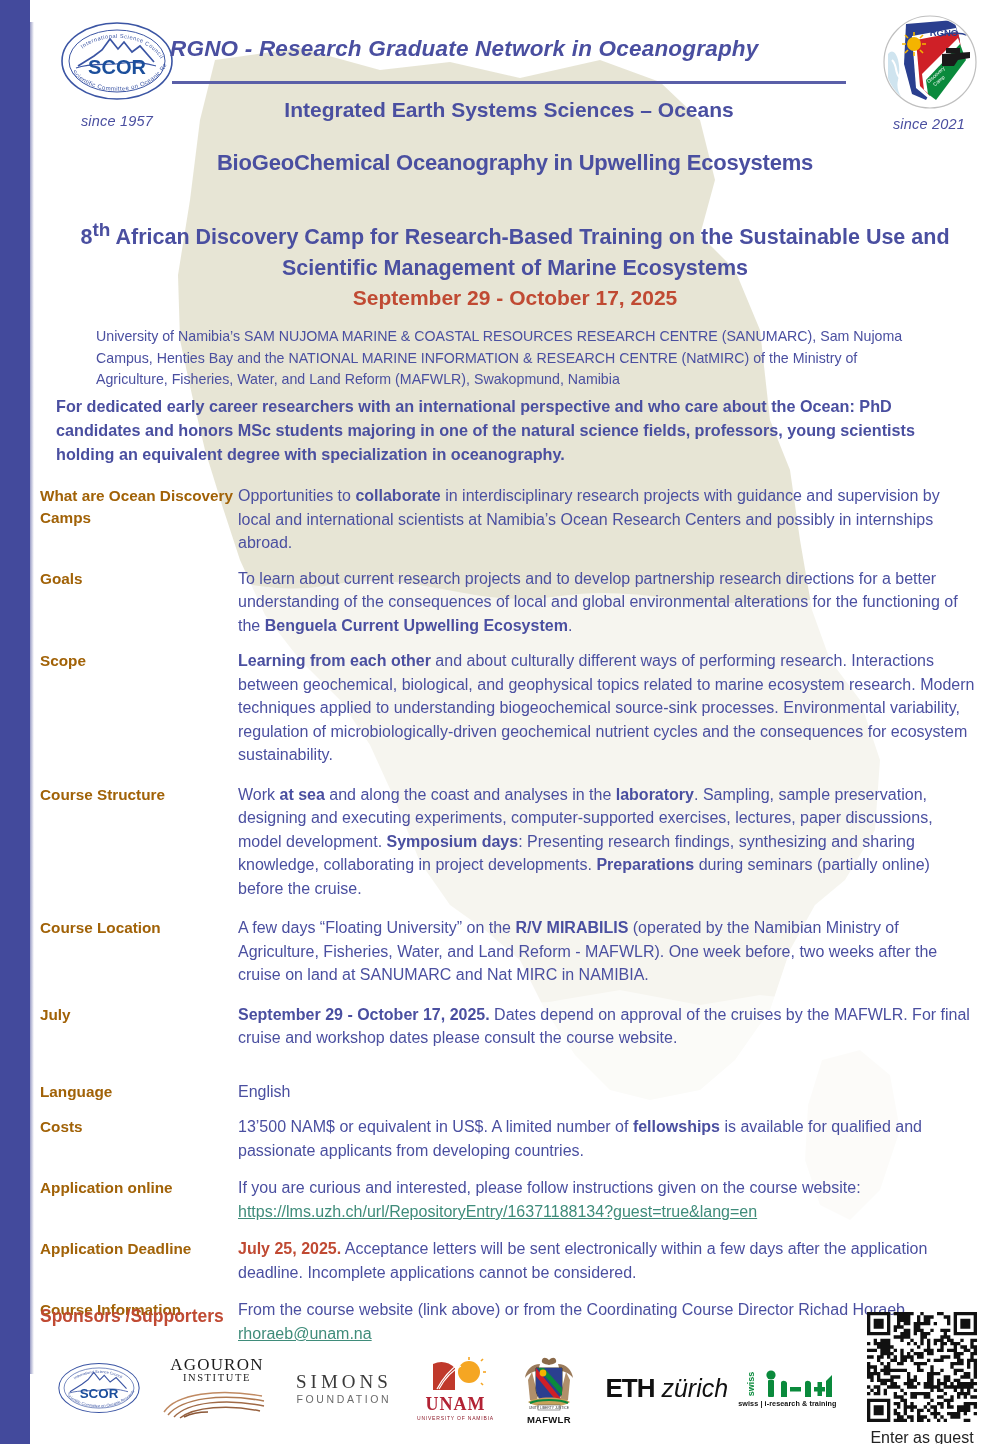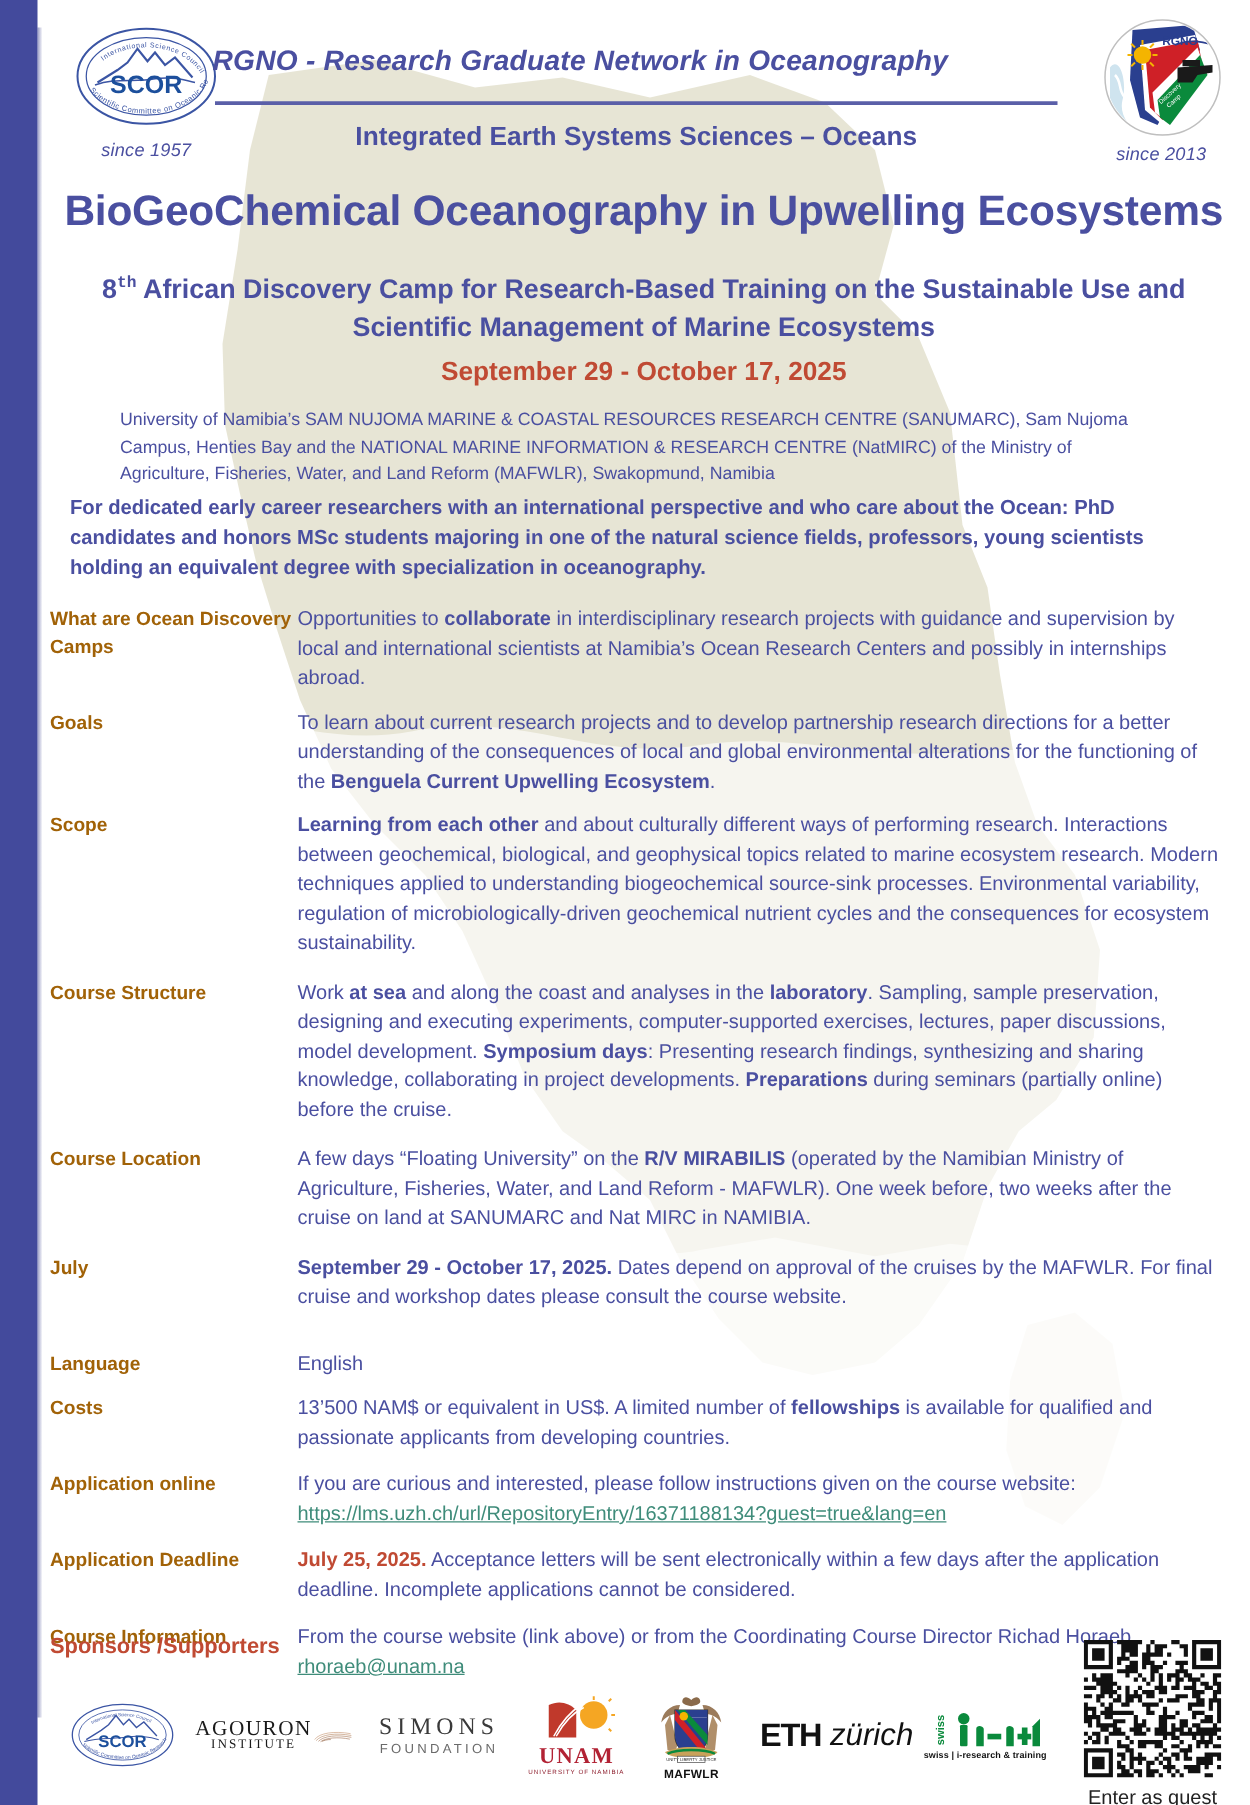--- a/index.html
+++ b/index.html
@@ -102,38 +102,38 @@
     font-size: 21px;
     font-weight: bold;
     color: #4a4fa0;
   }
   
   .main-title {
     position: absolute;
     left: 30px; top: 150px;
     width: 970px;
     text-align: center;
-    font-size: 34px;
+    font-size: 22px;
     font-weight: bold;
     color: #4a4fa0;
     z-index: 2;
     letter-spacing: -.2px;
   }
   .sub-title {
     position: absolute;
     left: 60px; top: 216px;
     width: 910px;
     text-align: center;
     font-size: 21.5px;
     font-weight: bold;
     color: #4a4fa0;
     line-height: 1.45;
     z-index: 2;
   }
-  .sub-title sup { font-size: 13px; font-family: Liberation Mono, monospace; }
+  .sub-title sup { font-size: 19px; }
   .dates {
     position: absolute;
     left: 60px; top: 286px;
     width: 910px;
     text-align: center;
     font-size: 21px;
     font-weight: bold;
     color: #c04a33;
     z-index: 2;
   }
@@ -308,21 +308,21 @@
           <path d="M60,40 L88,38 L88,44 L76,46 L72,52 L60,52 Z" fill="#1a1a1a"></path>
           <rect x="64" y="34" width="14" height="5" fill="#1a1a1a"></rect>
           <path d="M58,22 C66,18 78,18 88,22" fill="none" stroke="#2a3f8f" stroke-width="1.4"></path>
           <text x="62" y="22" font-family="Liberation Sans, sans-serif" font-size="9.5" font-weight="bold" fill="#2a3f8f" text-anchor="middle">RGNO</text>
           <text x="52" y="56" font-family="Liberation Sans, sans-serif" font-size="5" fill="#ffffff" text-anchor="middle" transform="rotate(-42 52 56)">Research</text>
           <text x="55" y="62" font-family="Liberation Sans, sans-serif" font-size="5" fill="#ffffff" text-anchor="middle" transform="rotate(-42 55 62)">Discovery</text>
           <text x="58" y="68" font-family="Liberation Sans, sans-serif" font-size="5" fill="#ffffff" text-anchor="middle" transform="rotate(-42 58 68)">Camp</text>
         </g>
       </svg>
     </div>
-    <div class="since-2014">since 2013</div>
+    <div class="since-2014">since 2021</div>
 
     <div class="rgno-title">RGNO  -  Research Graduate Network in Oceanography</div>
     <div class="rule"></div>
     <div class="subhead">Integrated Earth Systems Sciences – Oceans</div>
   </div>
 
   <div class="main-title">BioGeoChemical Oceanography in Upwelling Ecosystems</div>
 
   <div class="sub-title">
     <span>8</span><sup>th</sup><span> African Discovery Camp for Research-Based Training on the Sustainable Use and Scientific Management of Marine Ecosystems</span>
@@ -396,21 +396,21 @@
         <text font-family="Liberation Sans, sans-serif" font-size="5" fill="#3b55a4">
           <textPath href="#arcTop2" startOffset="17%">International Science Council</textPath>
         </text>
         <path id="arcBot2" d="M10,41 A51,33 0 0 0 108,41" fill="none"></path>
         <text font-family="Liberation Sans, sans-serif" font-size="5.3" fill="#3b55a4">
           <textPath href="#arcBot2" startOffset="9%">Scientific Committee on Oceanic Research</textPath>
         </text>
       </svg>
     </div>
 
-    <div class="sp" style="width:128px;flex-direction:row">
+    <div class="sp" style="width:128px;flex-direction:column">
       <div class="agouron-txt">
         <div class="agouron-1">AGOURON</div>
         <div class="agouron-2">INSTITUTE</div>
       </div>
       <svg width="118" height="34" viewBox="0 0 118 34" style="margin-top:2px">
         <path d="M6,26 C18,8 60,2 104,10" fill="none" stroke="#c08a62" stroke-width="1.5"></path>
         <path d="M10,29 C24,12 64,7 106,15" fill="none" stroke="#b07a52" stroke-width="1.5"></path>
         <path d="M16,31 C30,16 68,12 106,20" fill="none" stroke="#a06a46" stroke-width="1.5"></path>
         <path d="M22,32 C36,21 70,18 102,25" fill="none" stroke="#96603e" stroke-width="1.5"></path>
         <path d="M26,31 C32,28 40,26 50,26" fill="none" stroke="#8a5636" stroke-width="1.5"></path>

